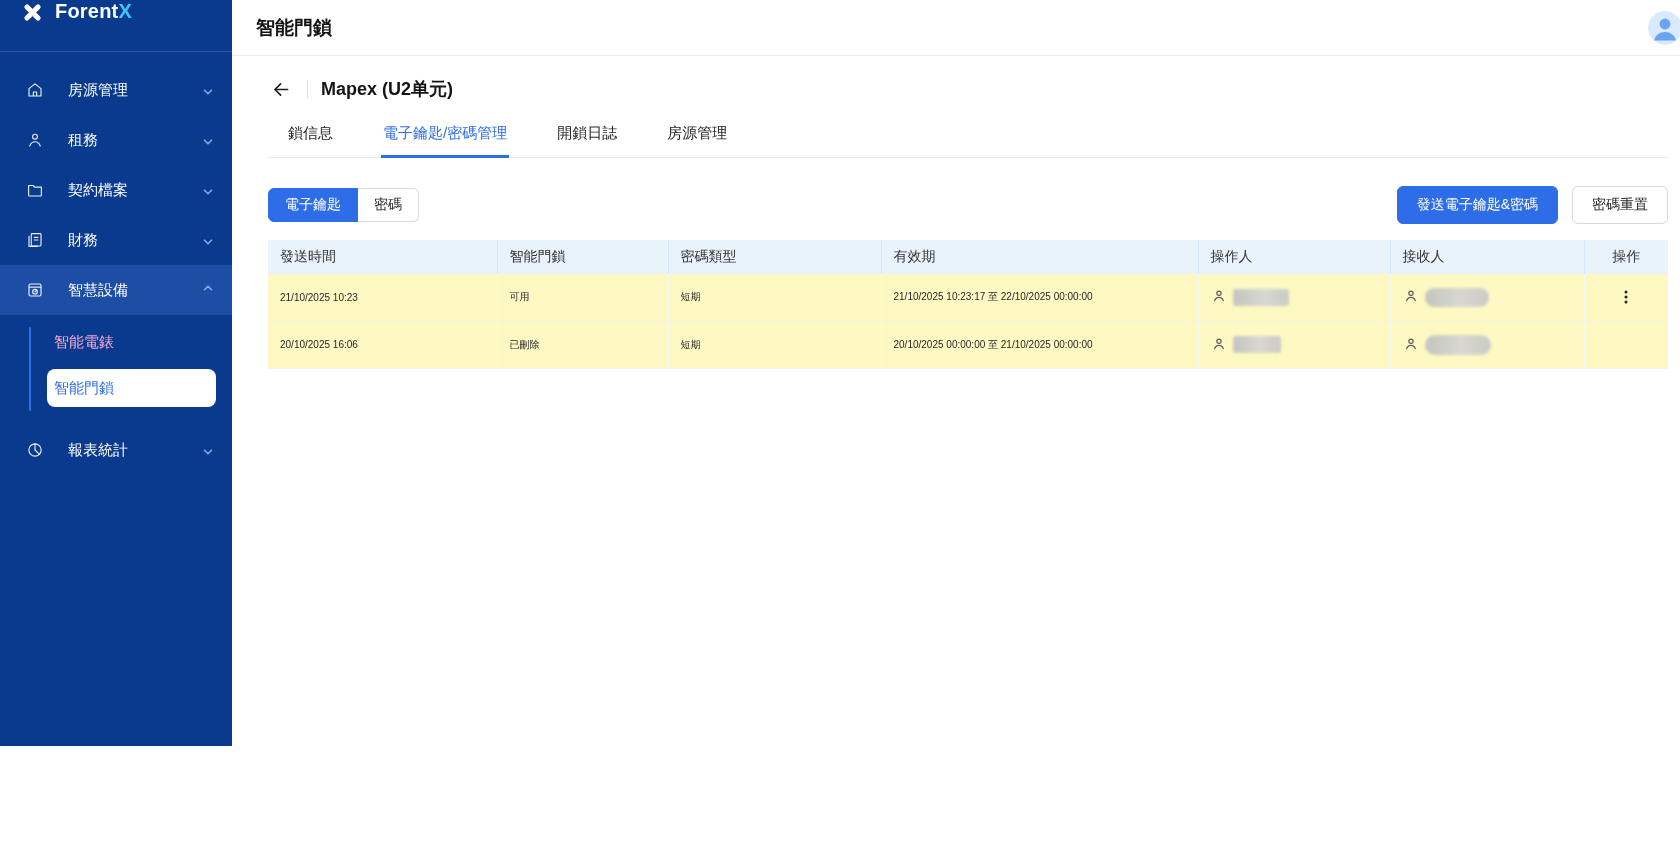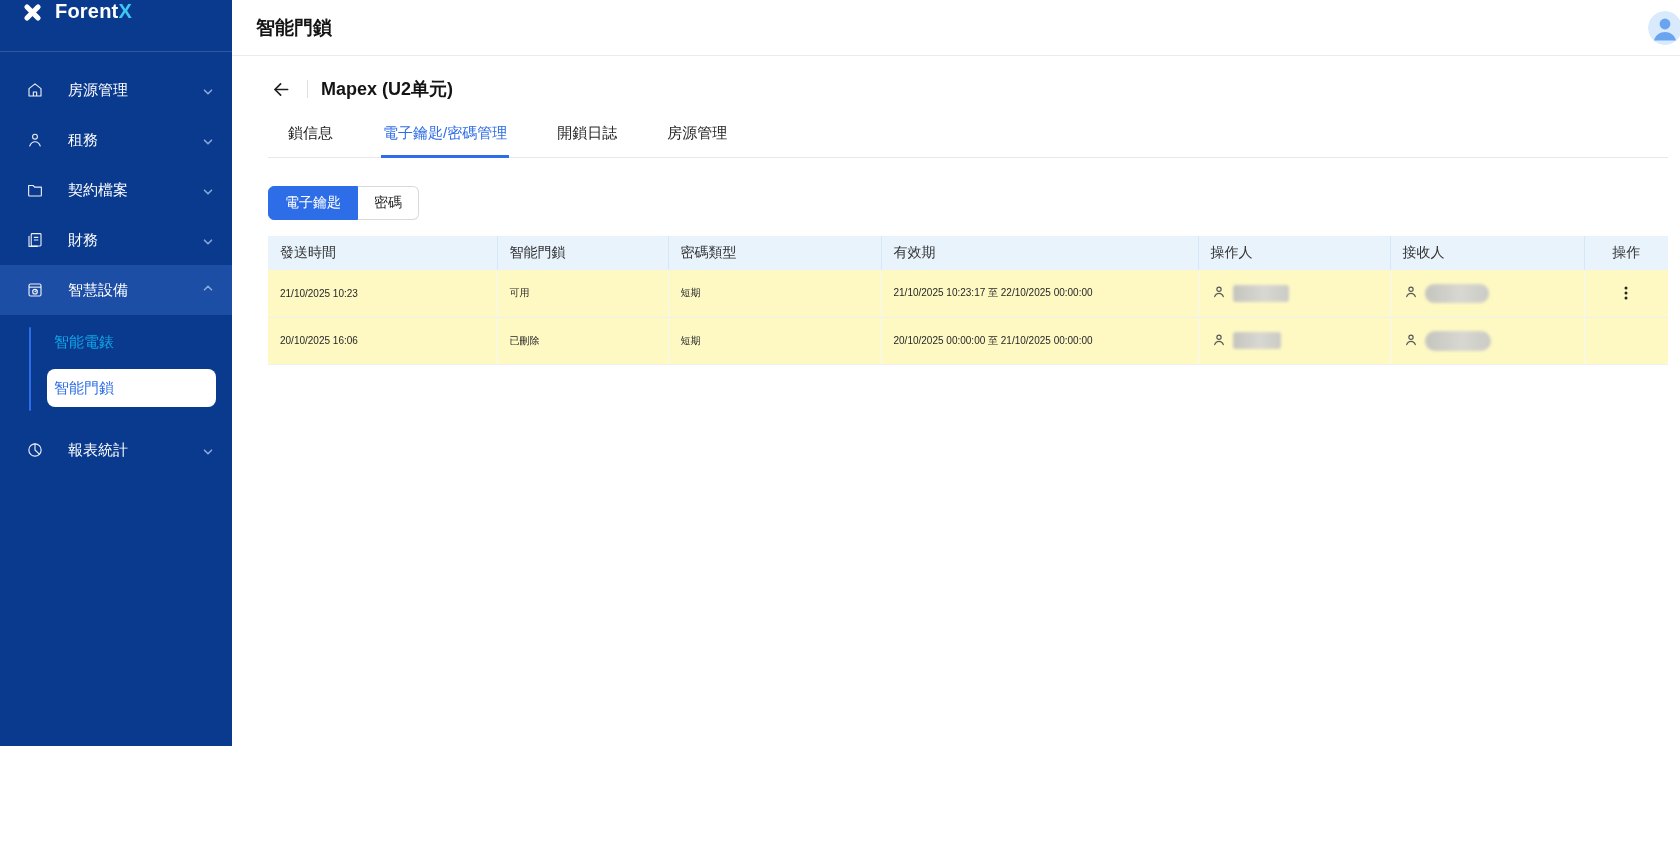--- a/index.html
+++ b/index.html
@@ -18,21 +18,21 @@
   .logo-text .accent { color:#3cc8f2; }
   .menu { padding-top:13px; }
   .menu-item { height:50px; display:flex; align-items:center; padding:0 18px 0 26px; gap:24px; font-size:15px; cursor:pointer; }
   .menu-item .label { flex:1; }
   .menu-item.active { background:#1d4ea6; }
   .mi-icon { width:18px; height:18px; flex:0 0 18px; }
   .chev { width:12px; height:12px; opacity:.85; }
   .chev.up { transform:rotate(180deg); }
   .submenu { position:relative; padding:8px 16px 10px 47px; }
   .submenu::before { content:''; position:absolute; left:29px; top:12px; bottom:14px; width:2px; background:#2e6de8; border-radius:1px; }
-  .subitem { height:38px; margin-bottom:8px; display:flex; align-items:center; padding-left:7px; font-size:15px; color:#0ea5e9; cursor:pointer; border-radius:8px; }
+  .subitem { height:38px; margin-bottom:8px; display:flex; align-items:center; padding-left:7px; font-size:15px; color:#f9a8d4; cursor:pointer; border-radius:8px; }
   .subitem.selected { background:#fff; color:#2e6de8; }
 
   
   .main { flex:1; display:flex; flex-direction:column; background:#fff; }
   .topbar { height:56px; display:flex; align-items:center; justify-content:space-between; padding:0 22px 0 24px; border-bottom:1px solid #ebebeb; }
   .page-title { font-size:19px; font-weight:bold; color:#141414; }
   .avatar { width:34px; height:34px; border-radius:50%; overflow:hidden; cursor:pointer; }
 
   .content { padding:0 36px; }
   .back-row { margin-top:20px; display:flex; align-items:center; gap:13px; }
@@ -207,20 +207,24 @@
         <div class="tab">鎖信息</div>
         <div class="tab active">電子鑰匙/密碼管理</div>
         <div class="tab">開鎖日誌</div>
         <div class="tab">房源管理</div>
       </div>
 
       <div class="controls">
         <div class="segmented">
           <div class="seg-btn first active">電子鑰匙</div>
           <div class="seg-btn last">密碼</div>
+        </div>
+        <div class="btn-group">
+          <div class="btn primary">發送電子鑰匙&amp;密碼</div>
+          <div class="btn default">密碼重置</div>
         </div>
       </div>
 
       <table>
         <colgroup>
           <col style="width:229px">
             <col style="width:171px">
             <col style="width:213px">
             <col style="width:317px">
             <col style="width:192px">

